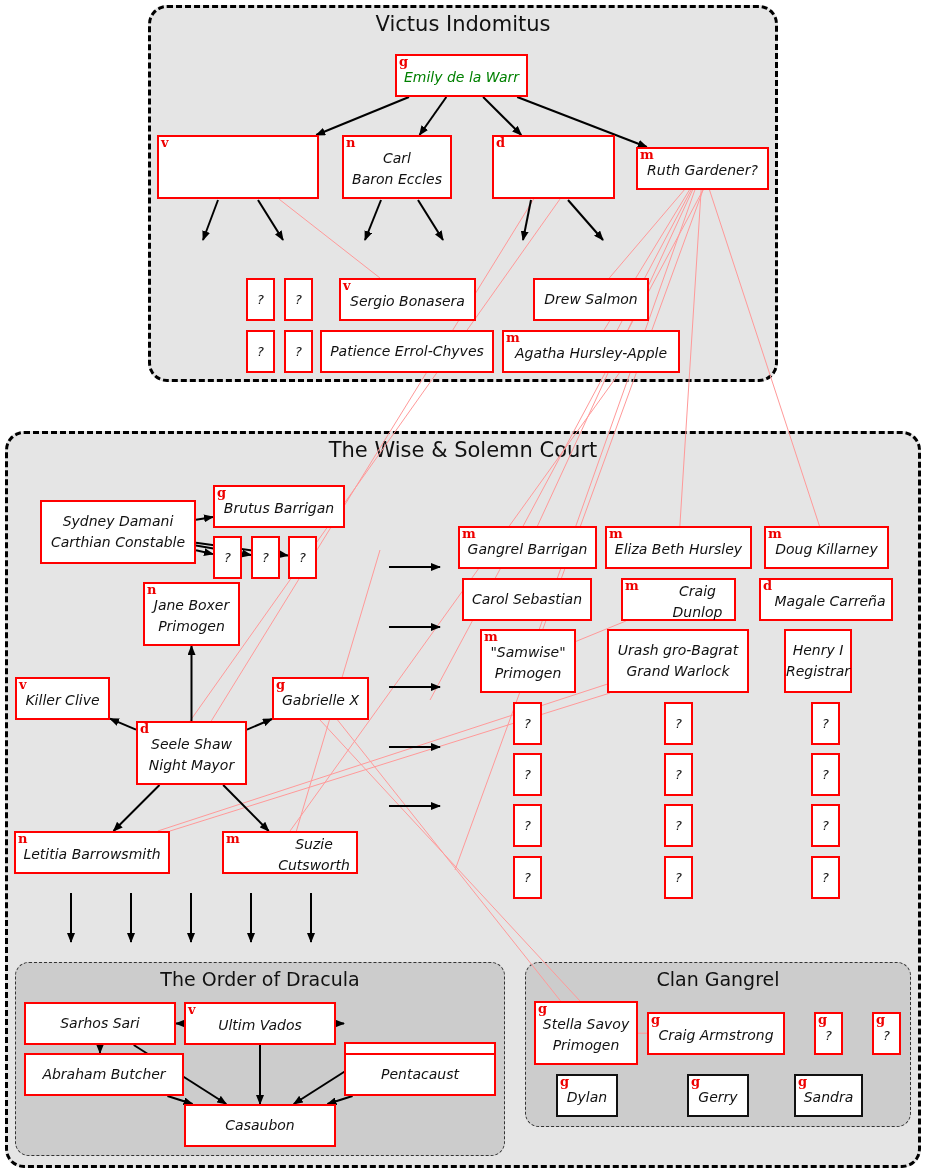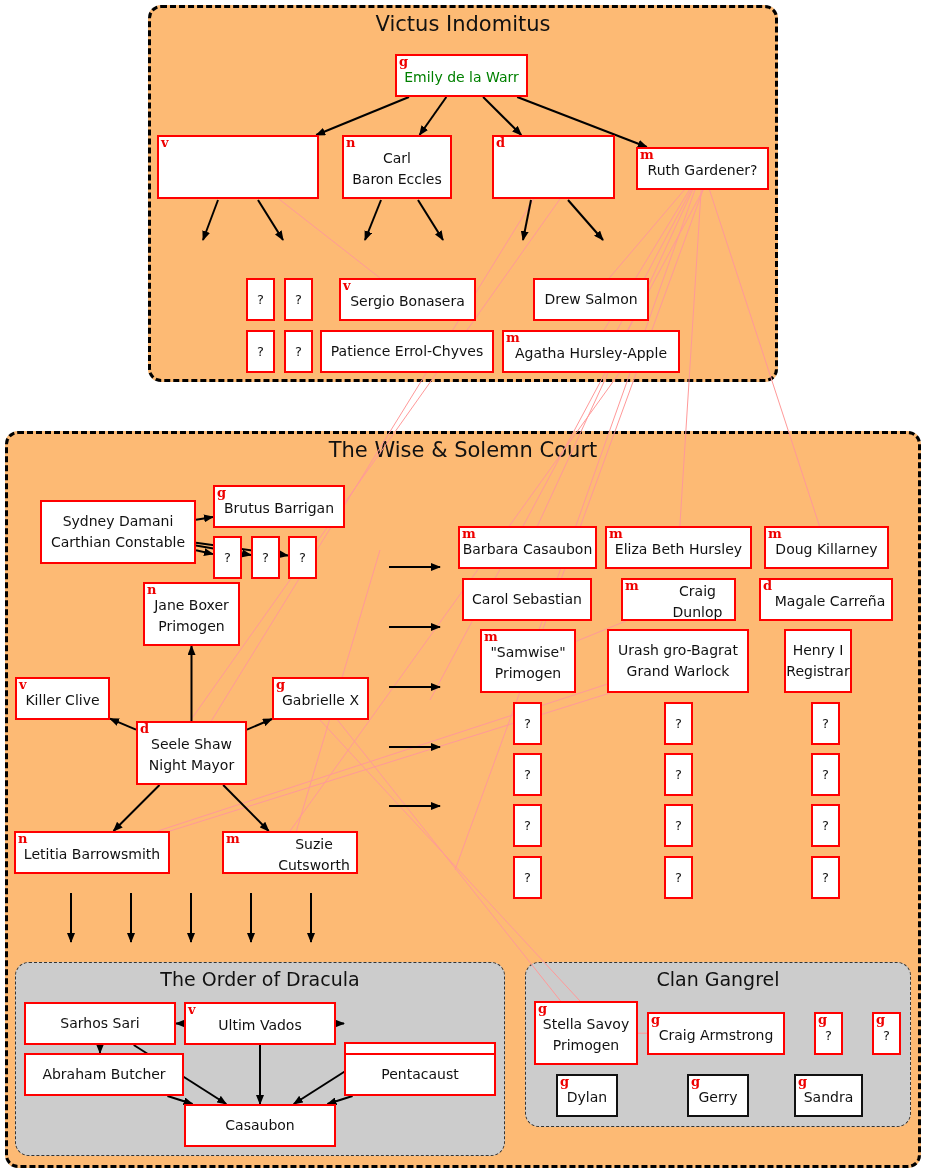--- a/index.html
+++ b/index.html
@@ -1,26 +1,26 @@
 <!DOCTYPE html>
 <html><head>
 <meta charset="utf-8">
 <style>
   html, body { margin:0; padding:0; background:#ffffff; }
   body { width:926px; height:1172px; position:relative; overflow:hidden;
          font-family:"DejaVu Sans", sans-serif; }
-  .group { position:absolute; background:#fdba74; border:3px dashed #000; border-radius:13px; box-sizing:border-box;padding-left:45px; }
+  .group { position:absolute; background:#e5e5e5; border:3px dashed #000; border-radius:19px; box-sizing:border-box;padding-left:45px; }
   .subgroup { position:absolute; background:#cccccc; border:1px dashed #333; border-radius:14px; box-sizing:border-box; }
   .gtitle { position:absolute; left:0; right:0; text-align:center; color:#111; font-size:21px; }
   .sgtitle { position:absolute; left:0; right:0; text-align:center; color:#111; font-size:19px; }
   .node { position:absolute; background:#fff; border:2px solid #ff0000; box-sizing:border-box;
           display:flex; align-items:center; justify-content:center; text-align:center;
           font-size:14px; line-height:21px; color:#111; }
   .node.black { border-color:#111; }
-  .node .lines { white-space:pre-line; }
+  .node .lines { white-space:pre-line;font-style:italic; }
   .node .glyph { position:absolute; left:2px; top:-1px; font-family:"DejaVu Serif", serif;
                  font-weight:bold; color:#ee0000; font-size:13px; line-height:13px; }
   .node.small { font-size:13px; }
   svg#wires { position:absolute; left:0; top:0; width:926px; height:1172px; pointer-events:none; }
 </style>
 </head>
 <body>
 
 <div class="group" style="left:148px;top:5px;width:630px;height:377px;">
   <div class="gtitle" style="top:4px;">Victus Indomitus</div>
@@ -191,21 +191,21 @@
     <div class="node" style="left: 14px; top: 831px; width: 156px; height: 43px;">
       <span class="glyph">n</span>
       <span class="lines" style="padding-top: 4px;">Letitia Barrowsmith</span>
     </div>
     <div class="node" style="left: 222px; top: 831px; width: 136px; height: 43px;">
       <span class="glyph">m</span>
       <span class="lines" style="padding-top: 4px; margin-left: 48px;">Suzie Cutsworth</span>
     </div>
     <div class="node" style="left: 458px; top: 526px; width: 139px; height: 43px;">
       <span class="glyph">m</span>
-      <span class="lines" style="padding-top: 4px;">Barbara Casaubon</span>
+      <span class="lines" style="padding-top: 4px;">Gangrel Barrigan</span>
     </div>
     <div class="node" style="left: 605px; top: 526px; width: 147px; height: 43px;">
       <span class="glyph">m</span>
       <span class="lines" style="padding-top: 4px;">Eliza Beth Hursley</span>
     </div>
     <div class="node" style="left: 764px; top: 526px; width: 125px; height: 43px;">
       <span class="glyph">m</span>
       <span class="lines" style="padding-top: 4px;">Doug Killarney</span>
     </div>
     <div class="node" style="left: 462px; top: 578px; width: 130px; height: 43px;">

